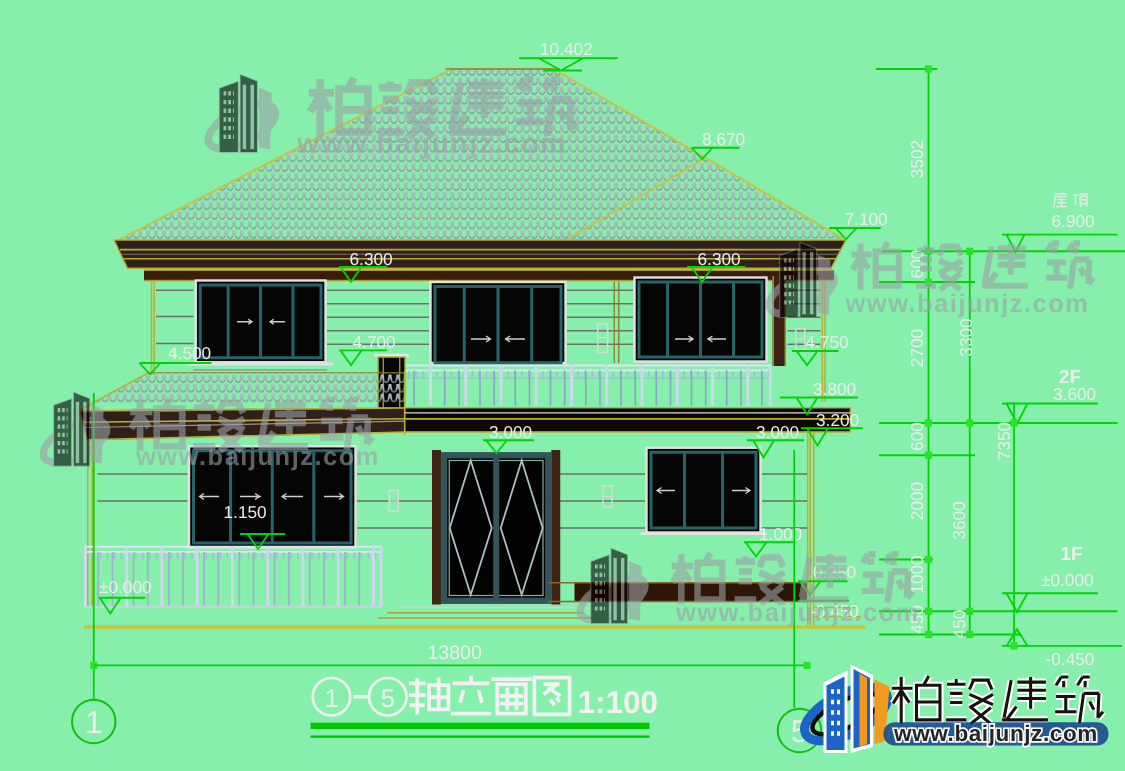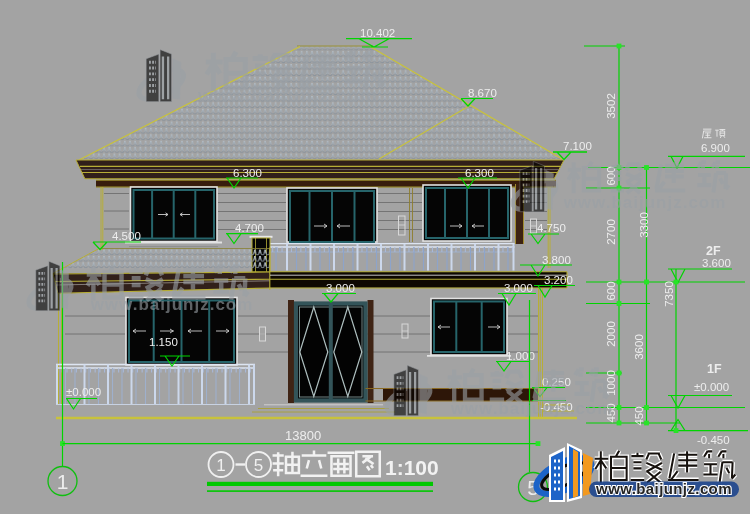--- a/index.html
+++ b/index.html
@@ -1,16 +1,16 @@
 <!DOCTYPE html>
 <html><head>
 <meta charset="utf-8">
 <style>
 html,body{margin:0;padding:0;background:#000;}
-#c{position:relative;width:750px;height:514px;background:#a3a3a3;overflow:hidden;}
+#c{position:relative;width:750px;height:514px;background:#86efac;overflow:hidden;}
 svg{position:absolute;left:0;top:0;display:block;}
 text{font-family:"Liberation Sans",sans-serif;}
 .d{fill:#ededed;font-size:11.5px;}
 .g{stroke:#00d400;stroke-width:1.2;fill:none;}
 </style>
 </head>
 <body>
 <div id="c">
 <svg width="750" height="514" viewBox="0 0 750 514">
 <defs>

